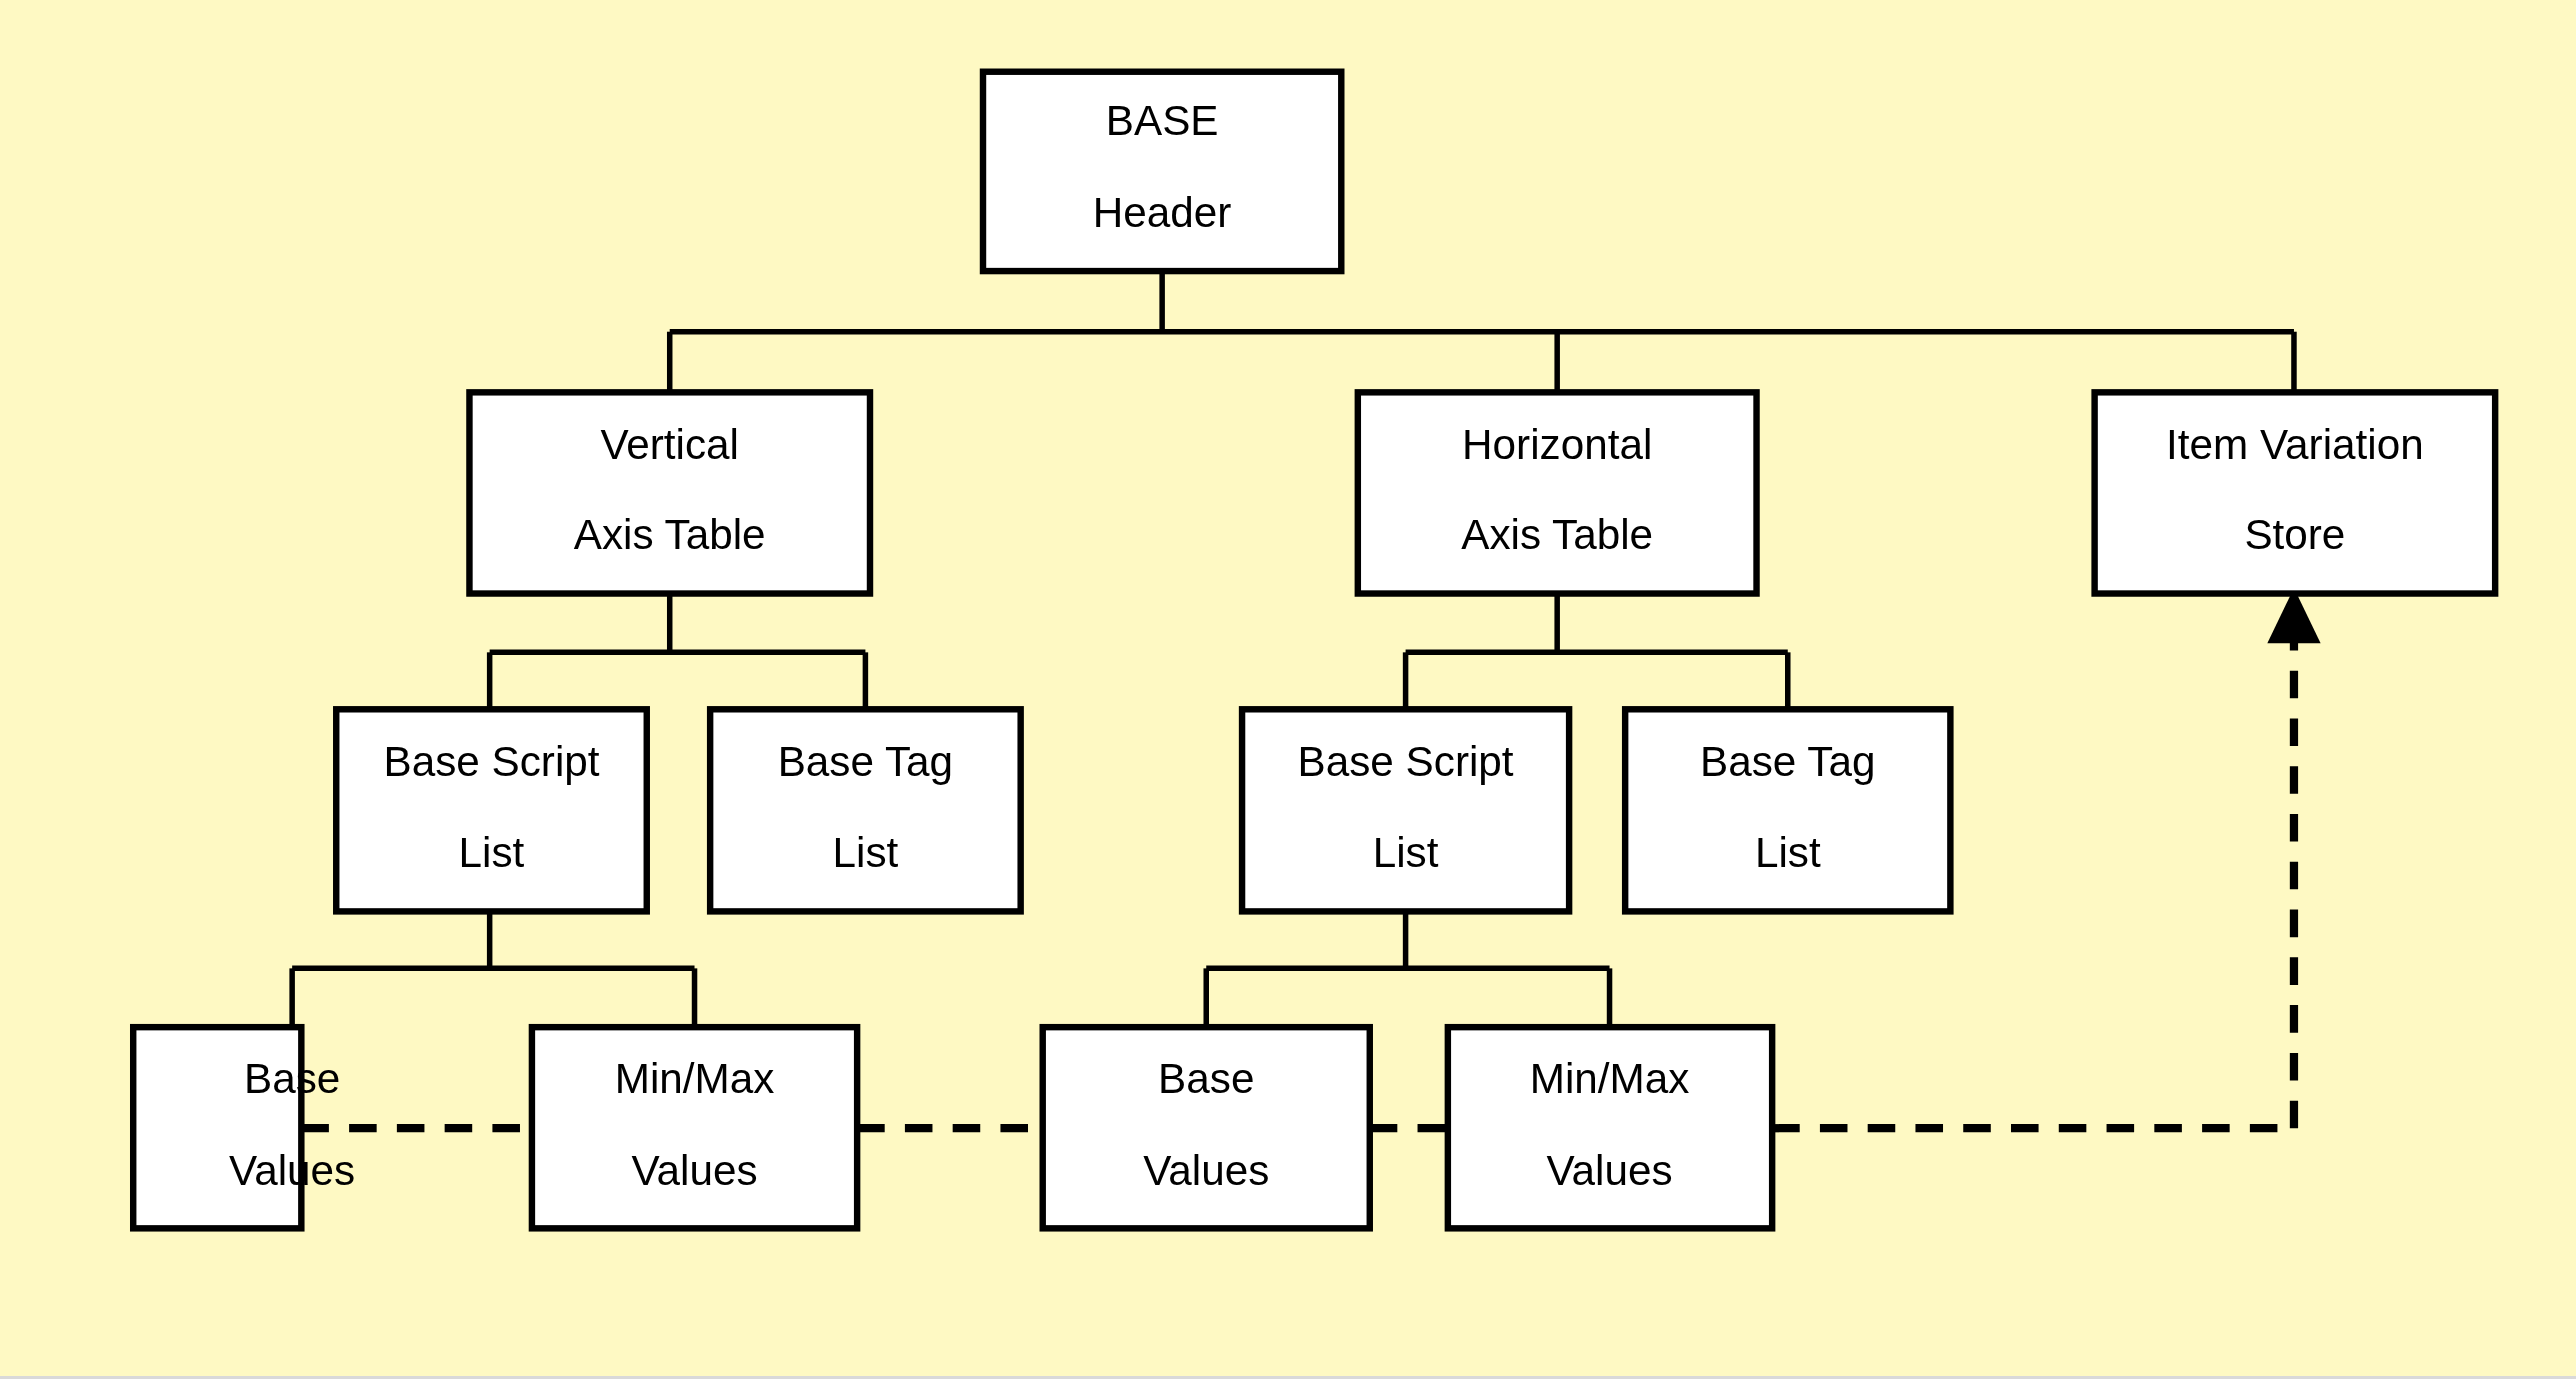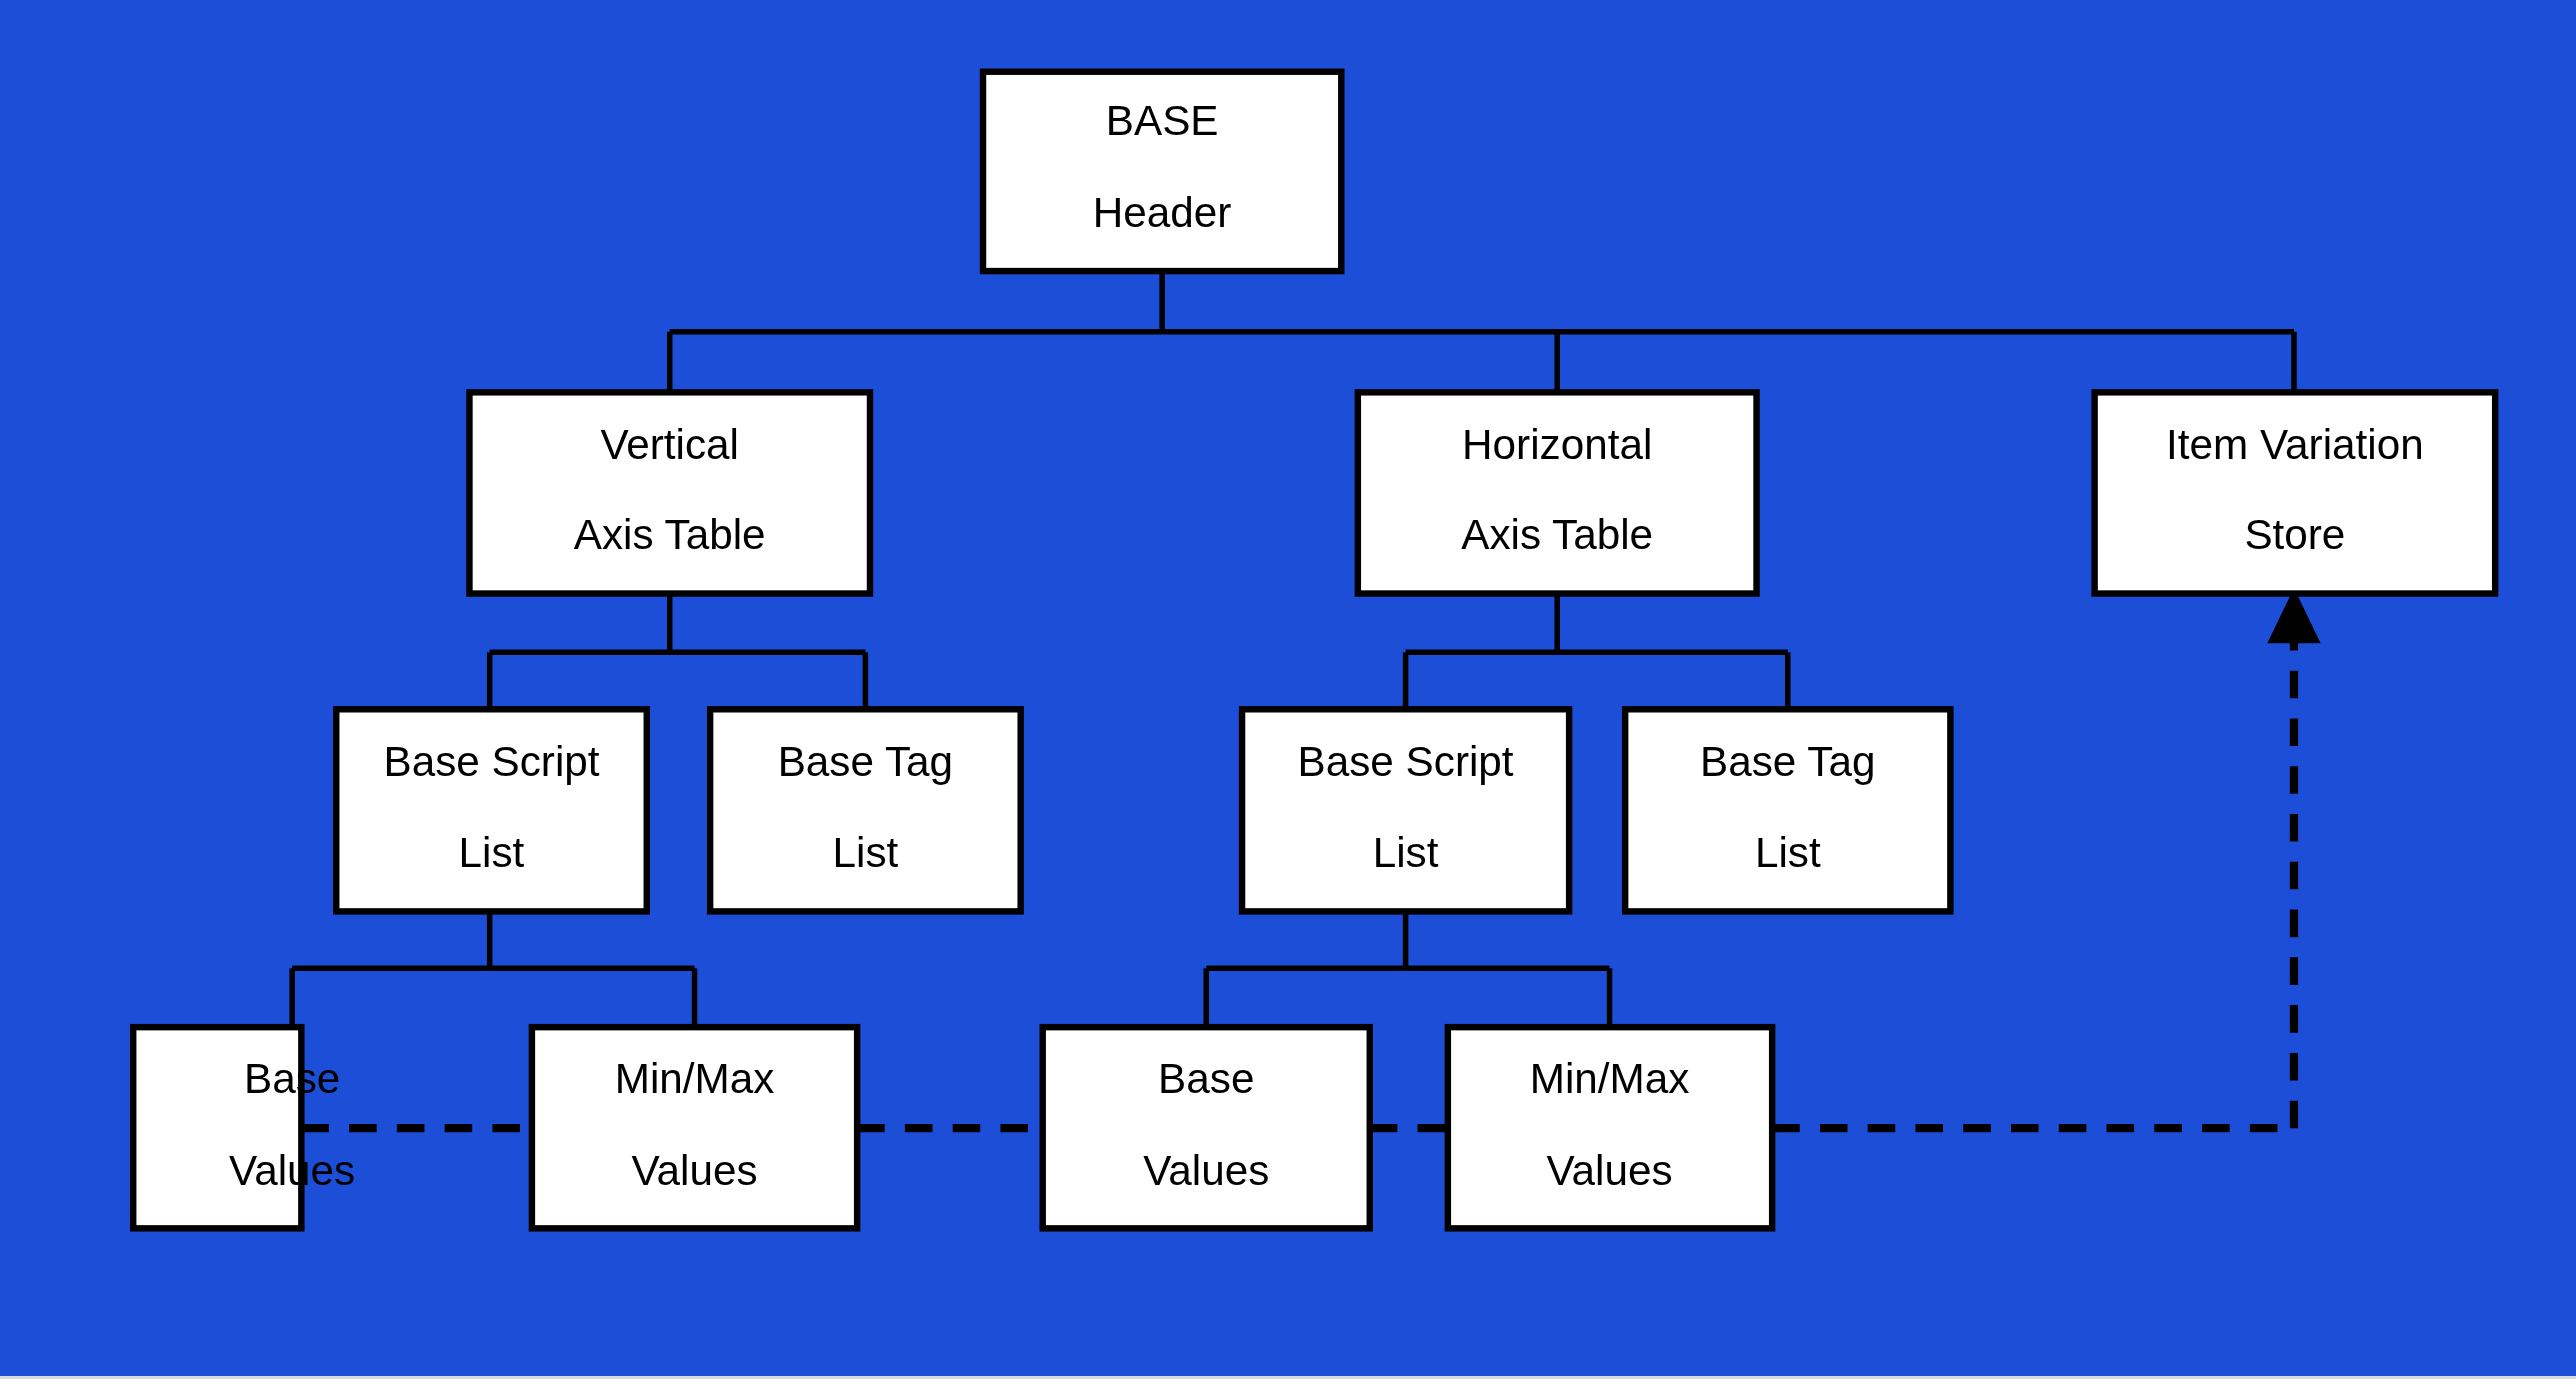--- a/index.html
+++ b/index.html
@@ -11,21 +11,21 @@
   body {
     width: 2576px;
     height: 1380px;
     overflow: hidden;
     font-family: "Liberation Sans", sans-serif;
   }
   #diagram-root {
     position: relative;
     width: 2576px;
     height: 1376px;
-    background: #1d4ed8;
+    background: #fef9c3;
   }
   svg.diagram-canvas {
     position: absolute;
     top: 0;
     left: 0;
     width: 2576px;
     height: 1380px;
     display: block;
   }
   .node-box {

